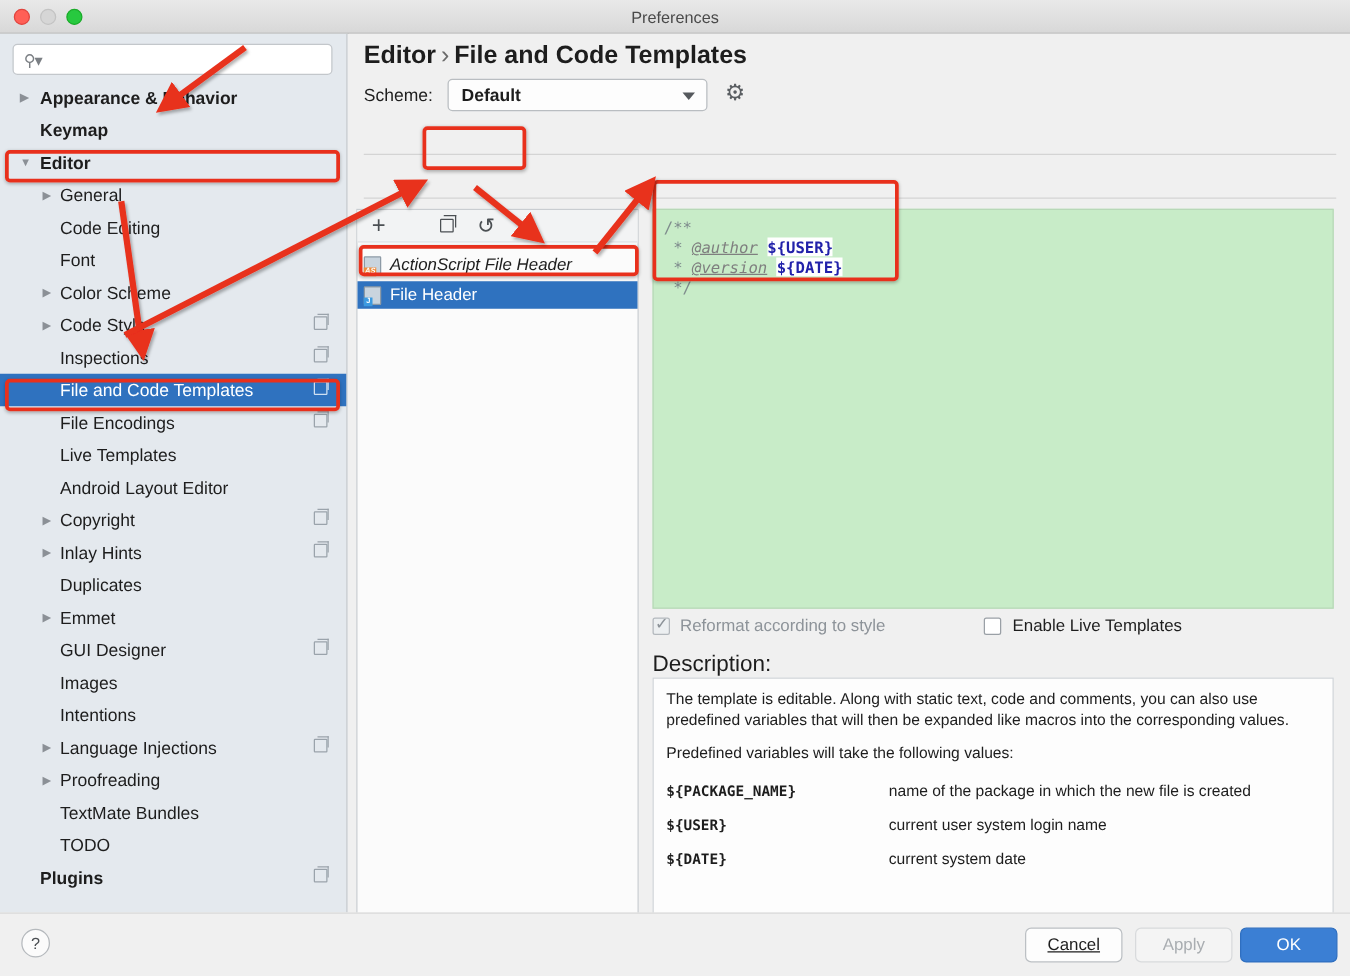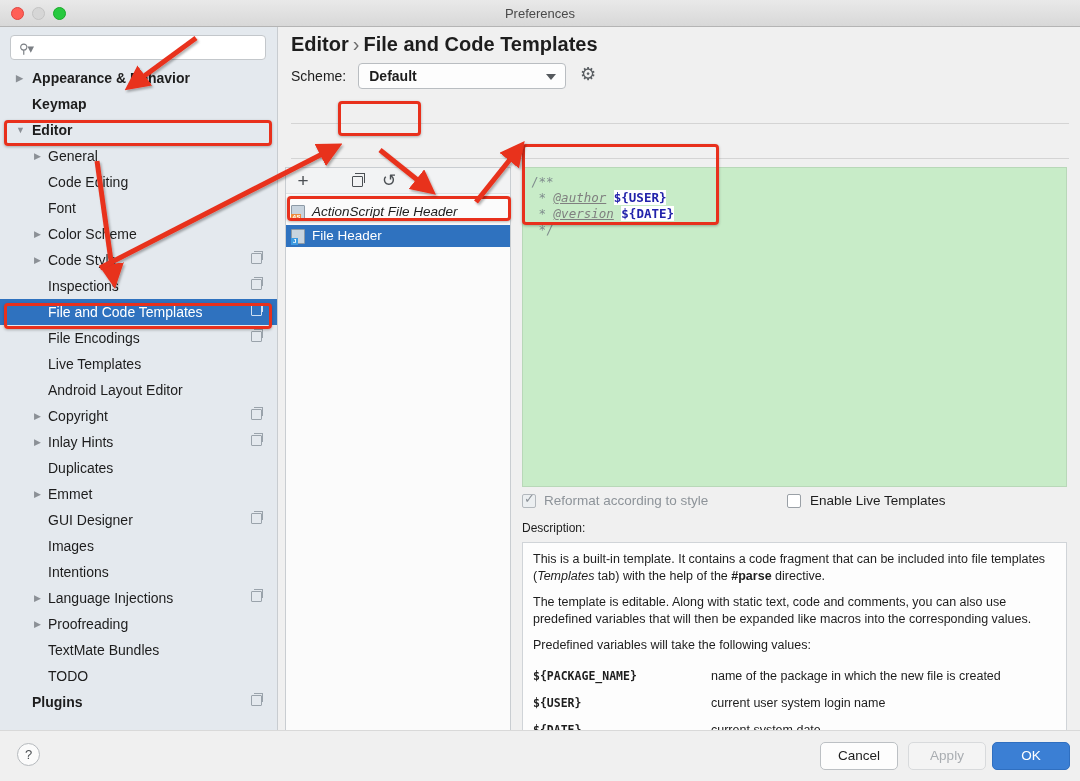--- a/index.html
+++ b/index.html
@@ -196,21 +196,21 @@
   .cbx.checked::after {
     content: "✓"; position: absolute; left: 1px; top: -4px;
     font-size: 13px; color: #8d9399;
   }
   .cb-lbl { position: absolute; top: 0; font-size: 13.5px; line-height: 18px; }
   .cb-lbl.dim { color: #8d9399; }
   .cb-lbl.on  { color: #1d1d1d; }
 
   .desc-label {
     position: absolute; left: 243px; top: 494px;
-    font-size: 12px; color: #1d1d1d;
+    font-size: 18px; color: #1d1d1d;
   }
   .desc-box {
     position: absolute; left: 243px; top: 515px;
     width: 545px; height: 205px;
     background: #fdfdfd; border: 1px solid #d0d4d8;
     padding: 8px 10px; overflow: hidden;
     font-size: 12.5px; line-height: 17px; color: #1d1d1d;
   }
   .desc-box p { margin: 0 0 9px 0; }
   .desc-box em { font-style: italic; }
@@ -226,21 +226,21 @@
   }
   .help-btn {
     position: absolute; left: 17px; top: 12px; width: 23px; height: 23px;
     border-radius: 50%; border: 1px solid #b5b9bd; background: #fbfbfb;
     font-size: 13px; line-height: 21px; text-align: center; color: #4b4f53;
   }
   .btn {
     position: absolute; top: 11px; height: 28px; line-height: 26px;
     border-radius: 5px; font-size: 13.5px; text-align: center;
   }
-  .btn-cancel { right: 182px; width: 78px; background: #fdfdfd; border: 1px solid #bcc0c4; color: #1d1d1d; }
+  .btn-cancel { right: 182px; width: 78px; background: #fdfdfd; border: 1px solid #bcc0c4; color: #1d1d1d; text-decoration: underline; }
   .btn-apply  { right: 94px;  width: 78px; background: #f4f4f4; border: 1px solid #d8dadc; color: #a9adb1; }
   .btn-ok     { right: 10px;  width: 78px; background: #3b7fd4; border: 1px solid #2f6fc0; color: #ffffff; }
 
   
   .anno { position: absolute; left: 0; top: 0; width: 1080px; height: 781px; pointer-events: none; }
   .rbox {
     position: absolute; border: 3px solid #e8301c; border-radius: 4px;
     box-shadow: 0 1px 3px rgba(0,0,0,.28);
   }
 </style>
@@ -333,21 +333,20 @@
     <div class="cb-row">
       <span class="cbx checked disabled" style="left:0"></span>
       <span class="cb-lbl dim" style="left:22px">Reformat according to style</span>
       <span class="cbx" style="left:265px"></span>
       <span class="cb-lbl on" style="left:288px">Enable Live Templates</span>
     </div>
 
     <div class="desc-label">Description:</div>
 
     <div class="desc-box">
-      <p><span>This is a built-in template. It contains a code fragment that can be included into file templates (</span><em>Templates</em><span> tab) with the help of the </span><strong>#parse</strong><span> directive.</span></p>
       <p>The template is editable. Along with static text, code and comments, you can also use predefined variables that will then be expanded like macros into the corresponding values.</p>
       <p>Predefined variables will take the following values:</p>
       <table class="vartable">
         <tbody id="vars">
             <tr>
               <td class="k">${PACKAGE_NAME}</td>
               <td>name of the package in which the new file is created</td>
             </tr>
             <tr>
               <td class="k">${USER}</td>

